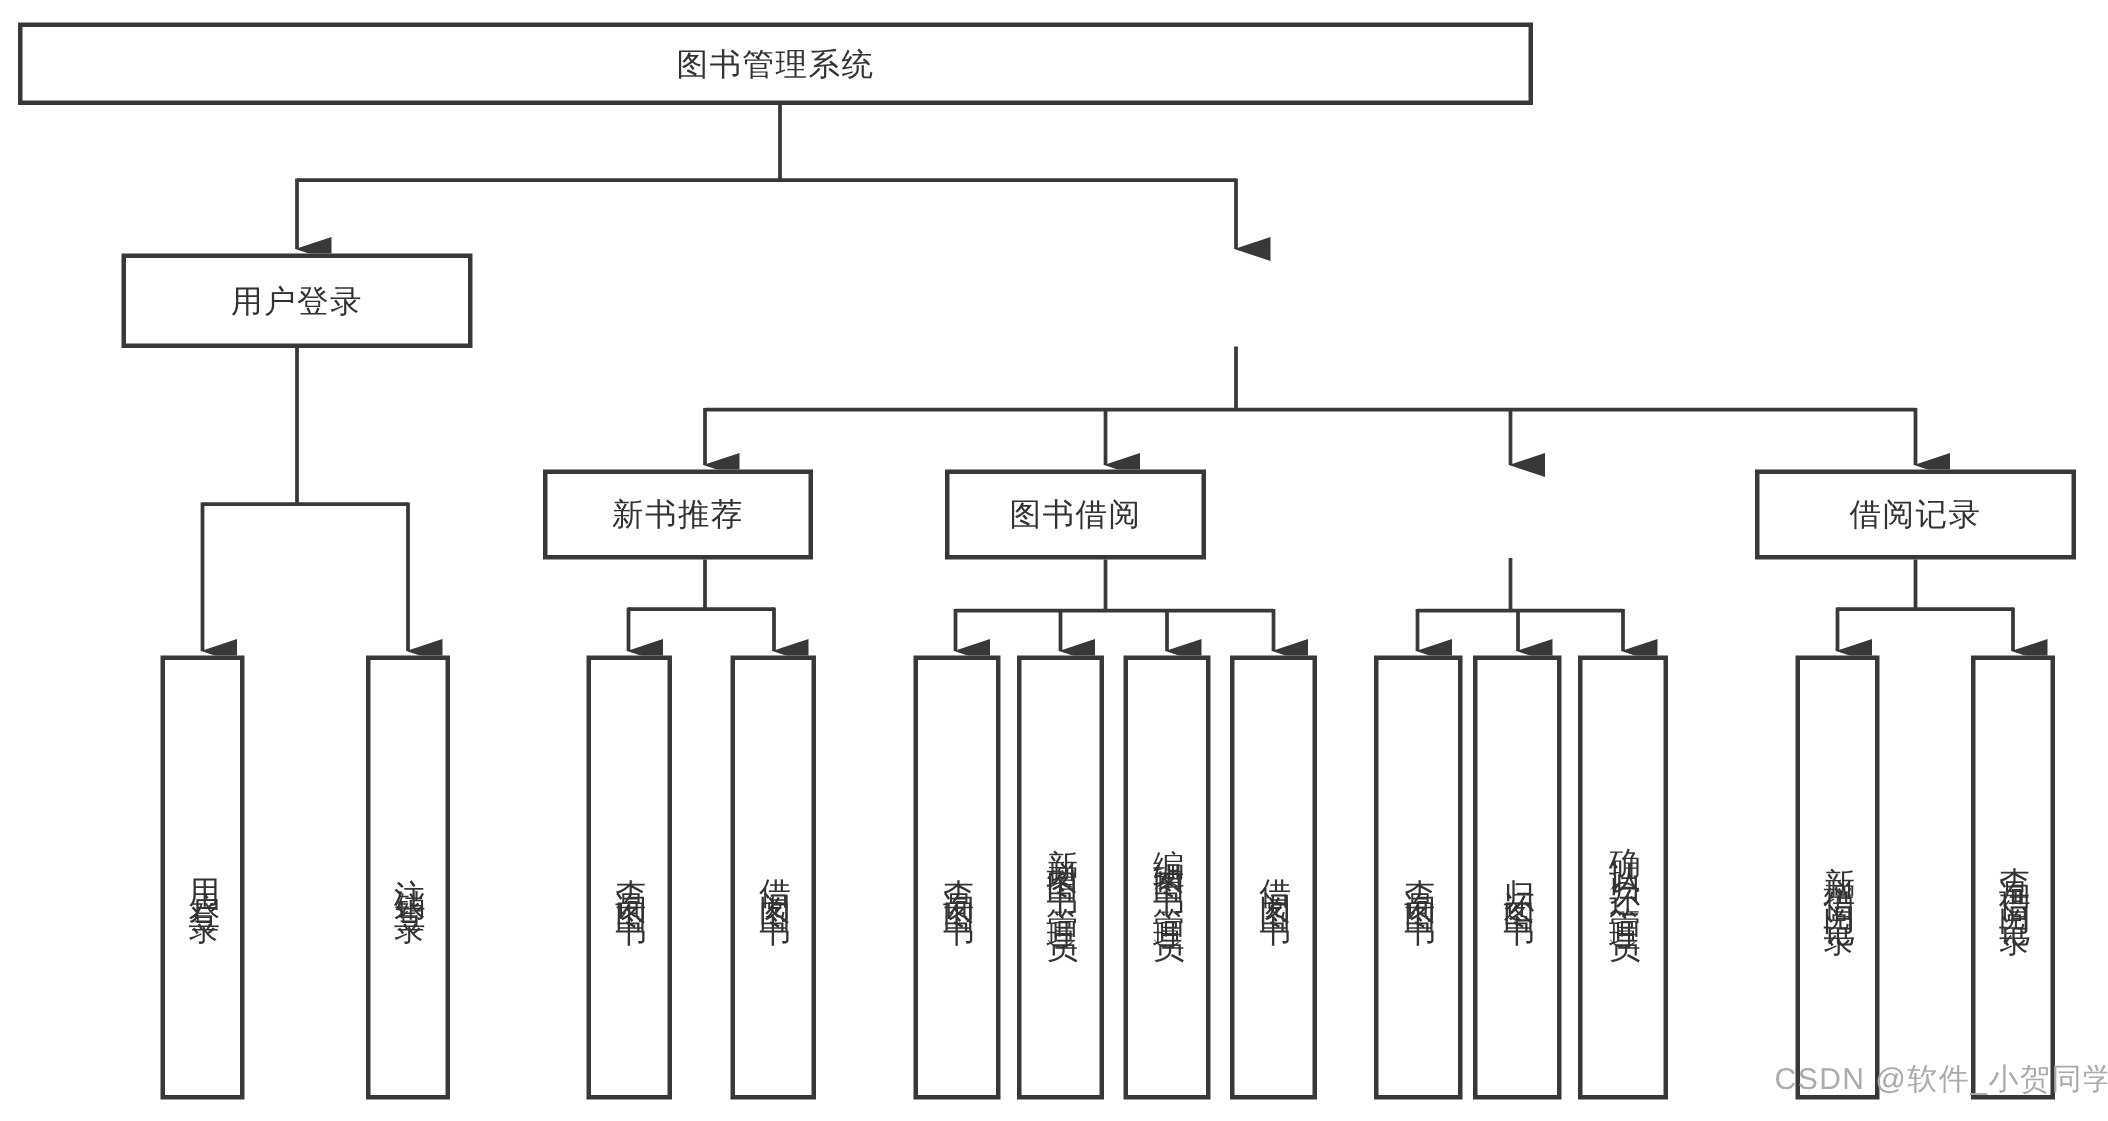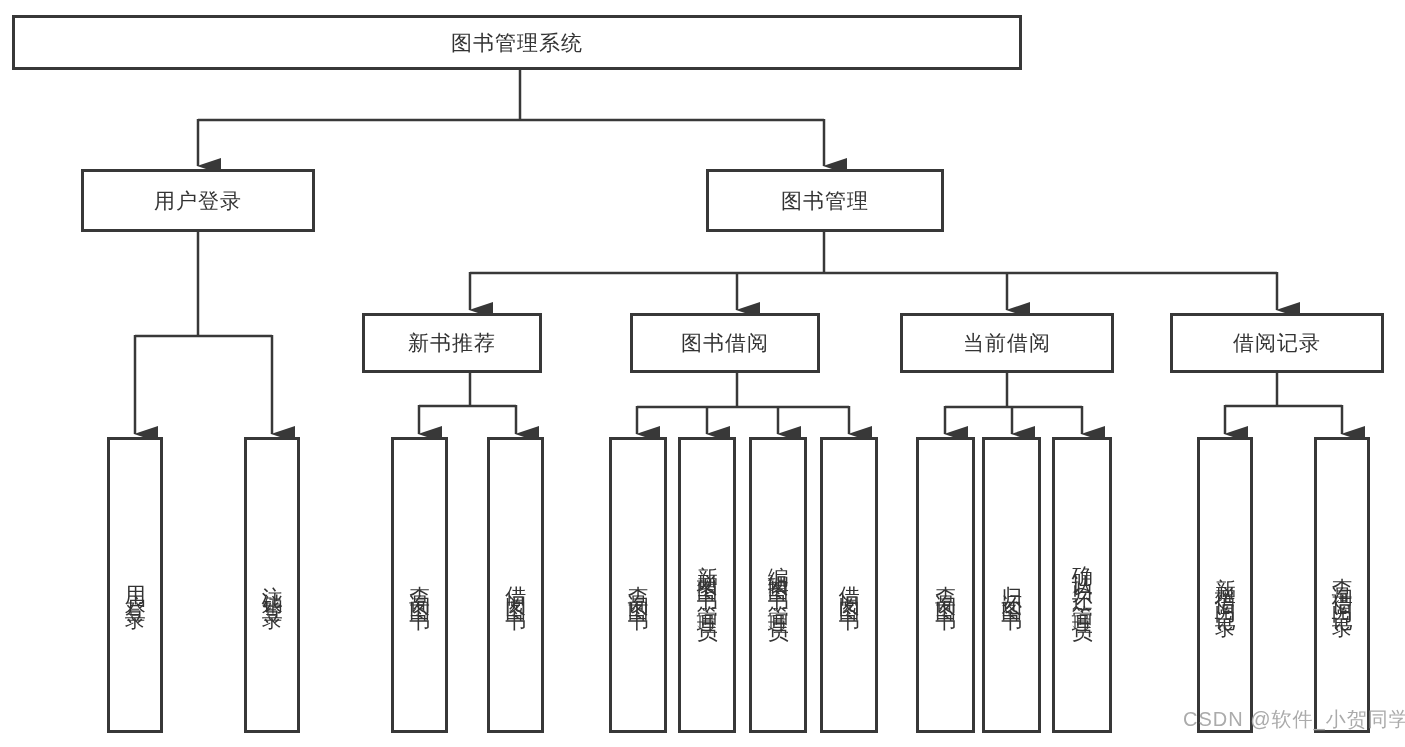--- a/index.html
+++ b/index.html
@@ -93,32 +93,26 @@
     </g>
   </svg>
 
   <div class="node" style="left:12px;top:15px;width:1010px;height:55px;">
     <span>图书管理系统</span>
   </div>
 
   <div class="node" style="left:81px;top:169px;width:234px;height:63px;">
     <span>用户登录</span>
   </div>
-  <div class="node" style="left:706px;top:169px;width:238px;height:63px;">
-    <span>图书管理</span>
-  </div>
 
   <div class="node" style="left:362px;top:313px;width:180px;height:60px;">
     <span>新书推荐</span>
   </div>
-  <div class="node" style="left:630px;top:313px;width:190px;height:60px;align-items:center;">
+  <div class="node" style="left:630px;top:313px;width:174px;height:60px;align-items:center;">
     <span>图书借阅</span>
-  </div>
-  <div class="node" style="left:900px;top:313px;width:214px;height:60px;">
-    <span>当前借阅</span>
   </div>
   <div class="node" style="left:1170px;top:313px;width:214px;height:60px;">
     <span>借阅记录</span>
   </div>
 
   <div class="node vnode" style="left:107px;top:437px;width:56px;height:296px;">
     <span>用户登录</span>
   </div>
   <div class="node vnode" style="left:244px;top:437px;width:56px;height:296px;">
     <span>注销登录</span>

